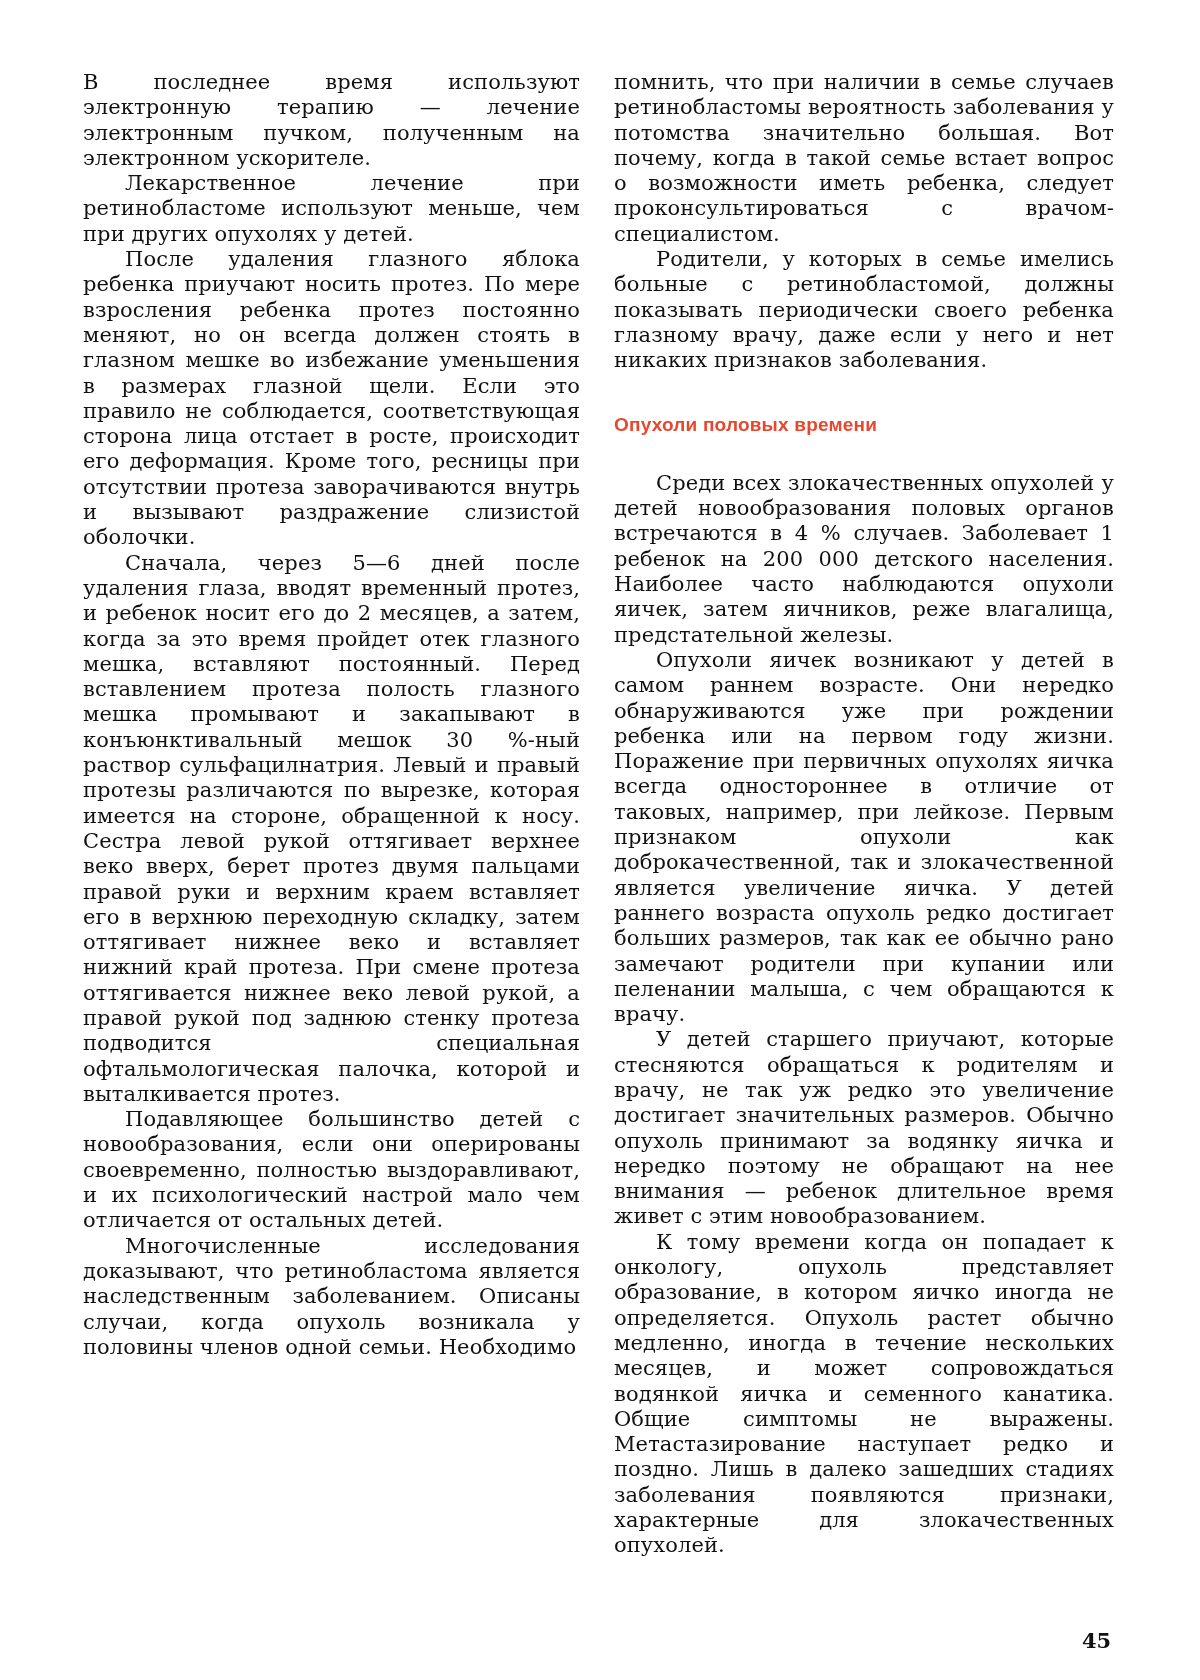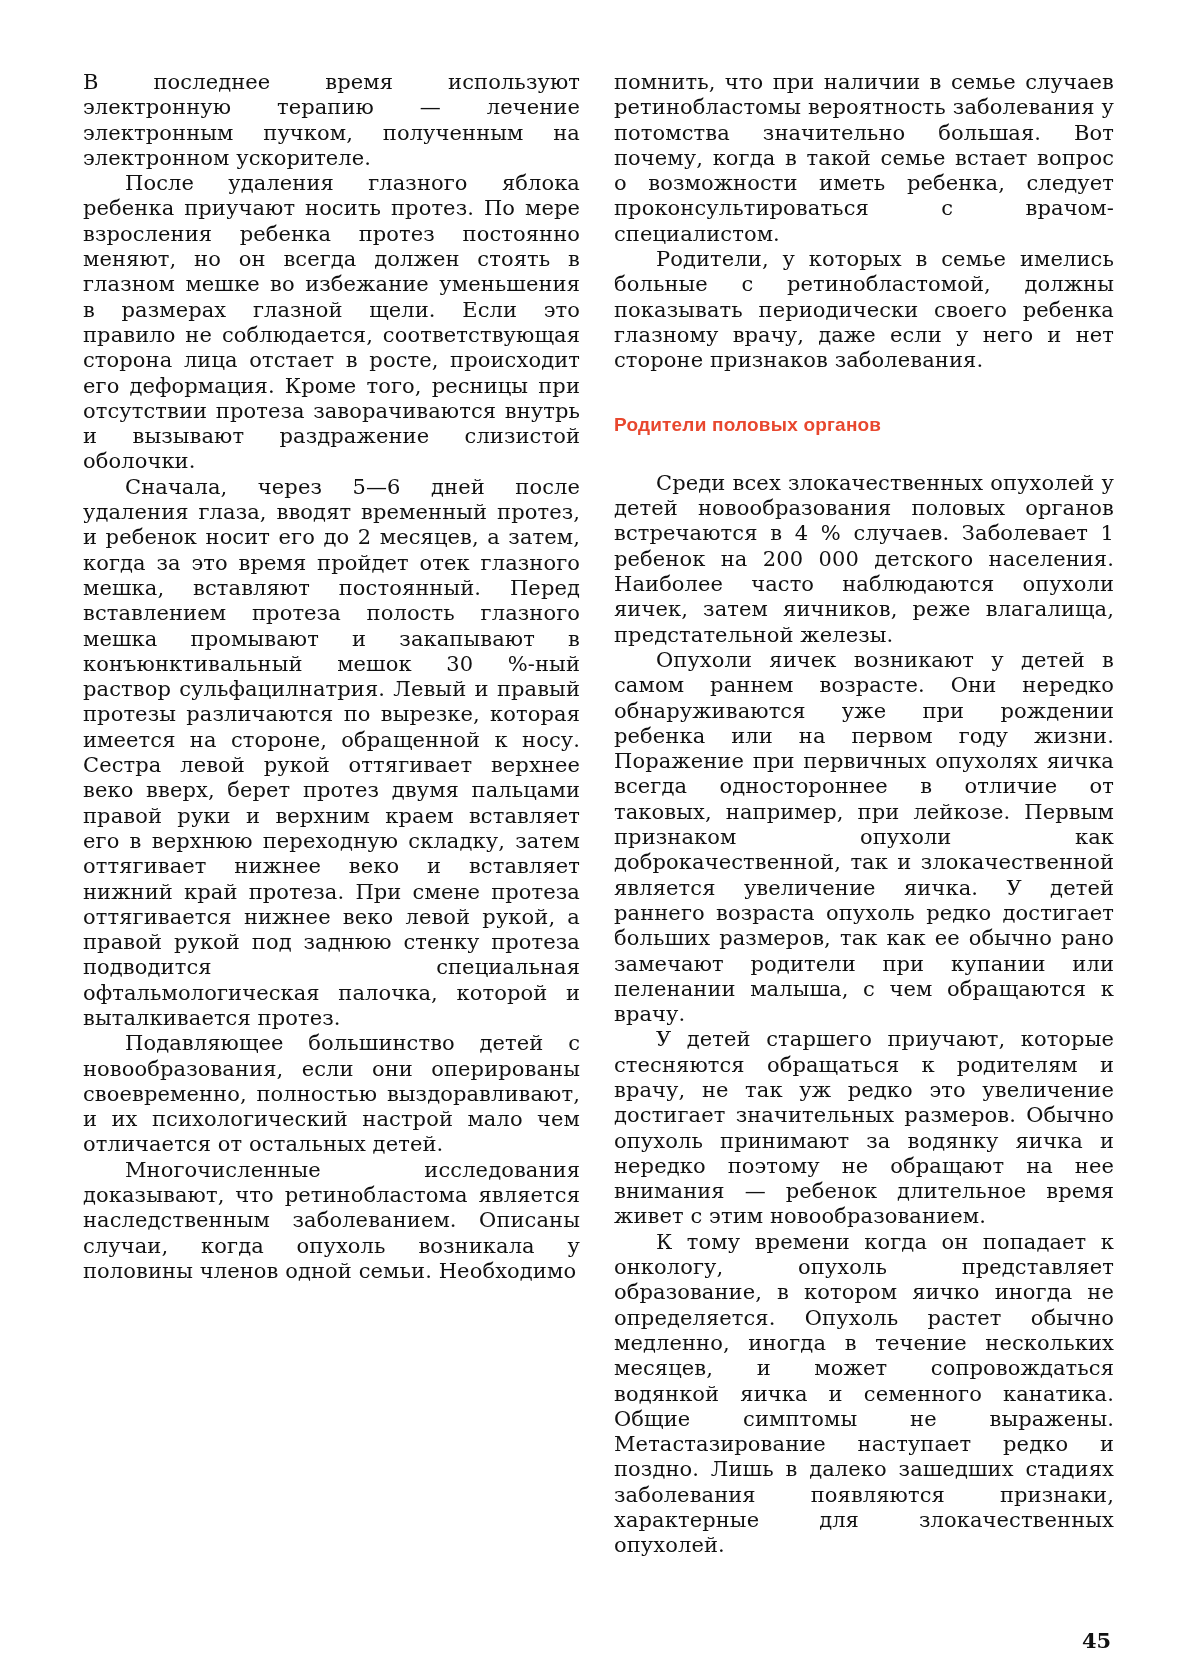--- a/index.html
+++ b/index.html
@@ -35,31 +35,32 @@
       font-weight: bold; font-size: 21px; color: #111; margin-top: 32px;
     }
   </style>
 </head>
 <body>
 
 <div class="page">
 
   <div class="col col-left">
     <p>В последнее время используют электронную терапию — лечение электронным пучком, полученным на электронном ускорителе.</p>
+    <p class="ind">Лекарственное лечение при ретинобластоме используют меньше, чем при других опухолях у детей.</p>
     <p class="ind">После удаления глазного яблока ребенка приучают носить протез. По мере взросления ребенка протез постоянно меняют, но он всегда должен стоять в глазном мешке во избежание уменьшения в размерах глазной щели. Если это правило не соблюдается, соответствующая сторона лица отстает в росте, происходит его деформация. Кроме того, ресницы при отсутствии протеза заворачиваются внутрь и вызывают раздражение слизистой оболочки.</p>
     <p class="ind">Сначала, через 5—6 дней после удаления глаза, вводят временный протез, и ребенок носит его до 2 месяцев, а затем, когда за это время пройдет отек глазного мешка, вставляют постоянный. Перед вставлением протеза полость глазного мешка промывают и закапывают в конъюнктивальный мешок 30 %-ный раствор сульфацилнатрия. Левый и правый протезы различаются по вырезке, которая имеется на стороне, обращенной к носу. Сестра левой рукой оттягивает верхнее веко вверх, берет протез двумя пальцами правой руки и верхним краем вставляет его в верхнюю переходную складку, затем оттягивает нижнее веко и вставляет нижний край протеза. При смене протеза оттягивается нижнее веко левой рукой, а правой рукой под заднюю стенку протеза подводится специальная офтальмологическая палочка, которой и выталкивается протез.</p>
     <p class="ind">Подавляющее большинство детей с новообразования, если они оперированы своевременно, полностью выздоравливают, и их психологический настрой мало чем отличается от остальных детей.</p>
     <p class="ind">Многочисленные исследования доказывают, что ретинобластома является наследственным заболеванием. Описаны случаи, когда опухоль возникала у половины членов одной семьи. Необходимо</p>
   </div>
 
   <div class="col col-right">
     <p>помнить, что при наличии в семье случаев ретинобластомы вероятность заболевания у потомства значительно большая. Вот почему, когда в такой семье встает вопрос о возможности иметь ребенка, следует проконсультироваться с врачом-специалистом.</p>
-    <p class="ind">Родители, у которых в семье имелись больные с ретинобластомой, должны показывать периодически своего ребенка глазному врачу, даже если у него и нет стороне признаков заболевания.</p>
+    <p class="ind">Родители, у которых в семье имелись больные с ретинобластомой, должны показывать периодически своего ребенка глазному врачу, даже если у него и нет никаких признаков заболевания.</p>
 
-    <p class="heading">Родители половых органов</p>
+    <p class="heading">Опухоли половых времени</p>
 
     <p class="ind">Среди всех злокачественных опухолей у детей новообразования половых органов встречаются в 4 % случаев. Заболевает 1 ребенок на 200 000 детского населения. Наиболее часто наблюдаются опухоли яичек, затем яичников, реже влагалища, предстательной железы.</p>
     <p class="ind"><span class="bold">Опухоли яичек</span><span> возникают у детей в самом раннем возрасте. Они нередко обнаруживаются уже при рождении ребенка или на первом году жизни. Поражение при первичных опухолях яичка всегда одностороннее в отличие от таковых, например, при лейкозе. Первым признаком опухоли как доброкачественной, так и злокачественной является увеличение яичка. У детей раннего возраста опухоль редко достигает больших размеров, так как ее обычно рано замечают родители при купании или пеленании малыша, с чем обращаются к врачу.</span></p>
     <p class="ind">У детей старшего приучают, которые стесняются обращаться к родителям и врачу, не так уж редко это увеличение достигает значительных размеров. Обычно опухоль принимают за водянку яичка и нередко поэтому не обращают на нее внимания — ребенок длительное время живет с этим новообразованием.</p>
     <p class="ind">К тому времени когда он попадает к онкологу, опухоль представляет образование, в котором яичко иногда не определяется. Опухоль растет обычно медленно, иногда в течение нескольких месяцев, и может сопровождаться водянкой яичка и семенного канатика. Общие симптомы не выражены. Метастазирование наступает редко и поздно. Лишь в далеко зашедших стадиях заболевания появляются признаки, характерные для злокачественных опухолей.</p>
   </div>
 
   <div class="page-number">45</div>
 </div>
 

